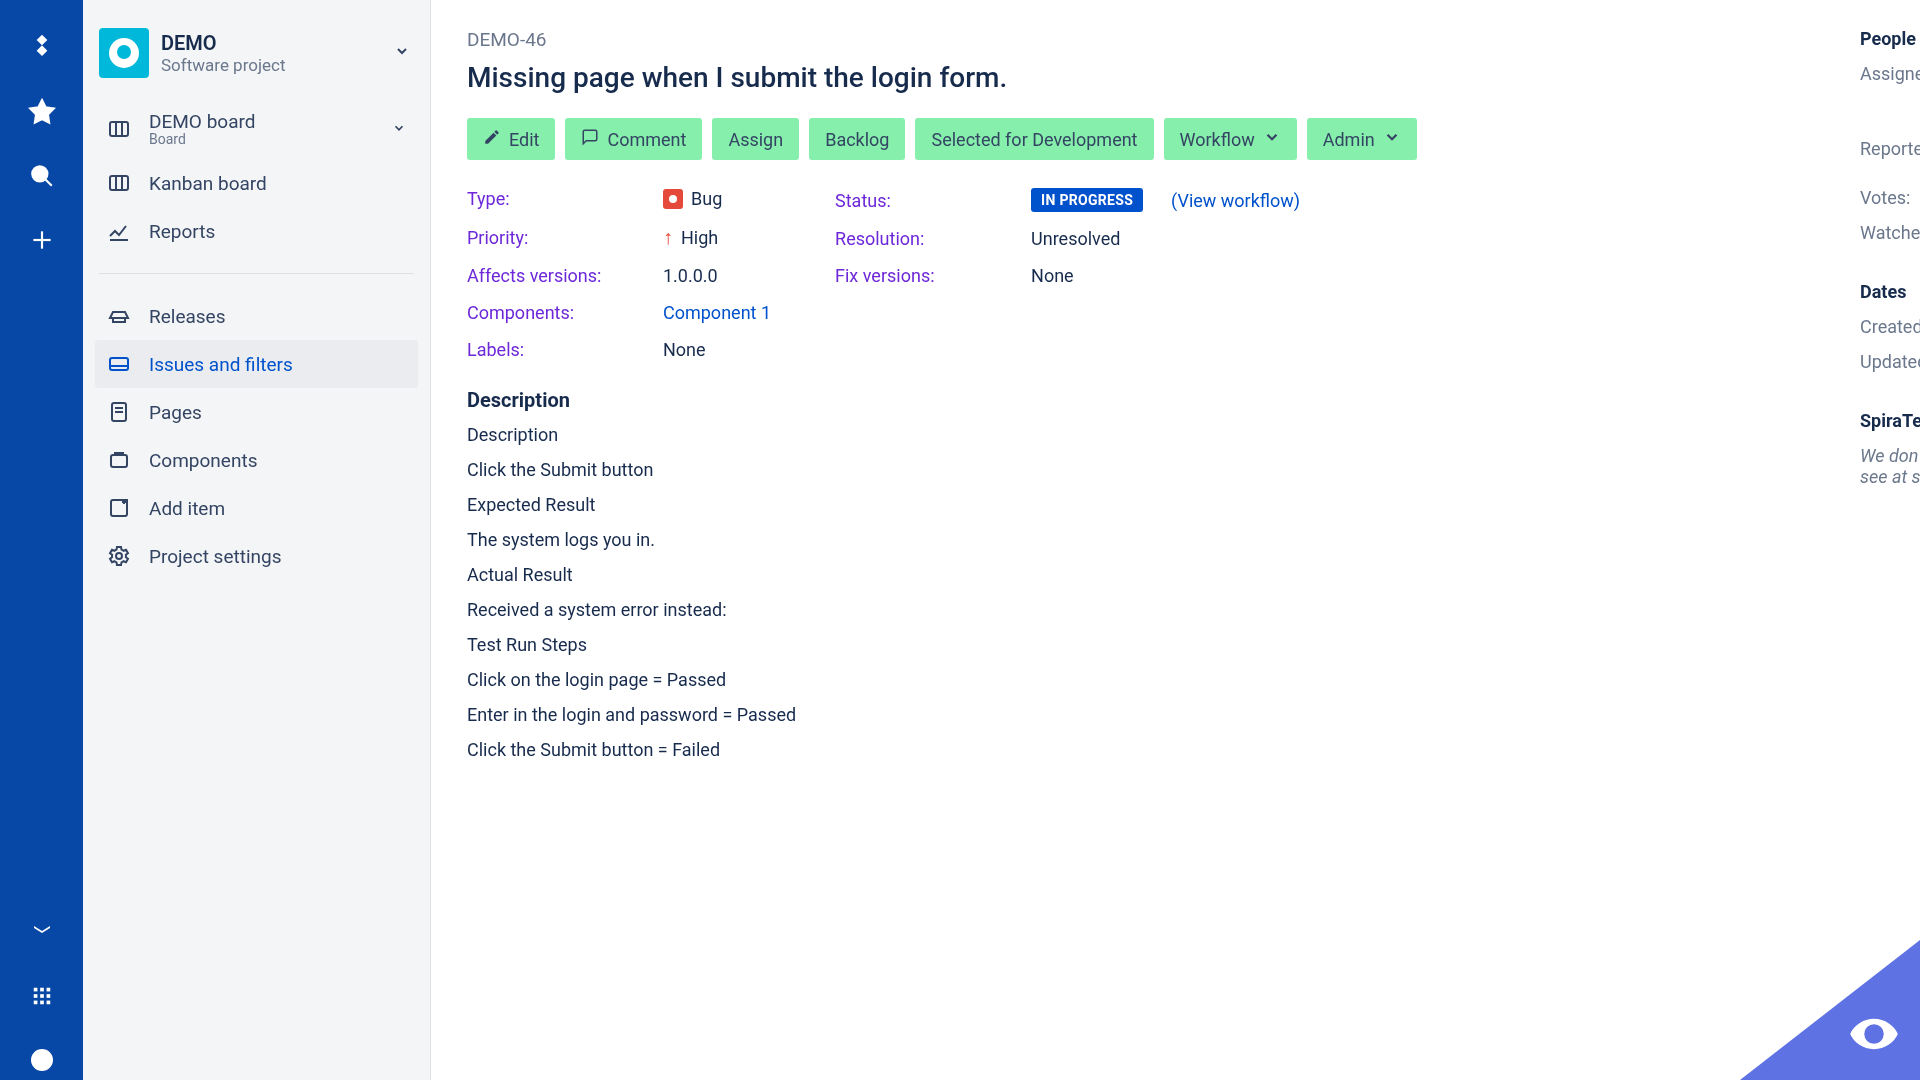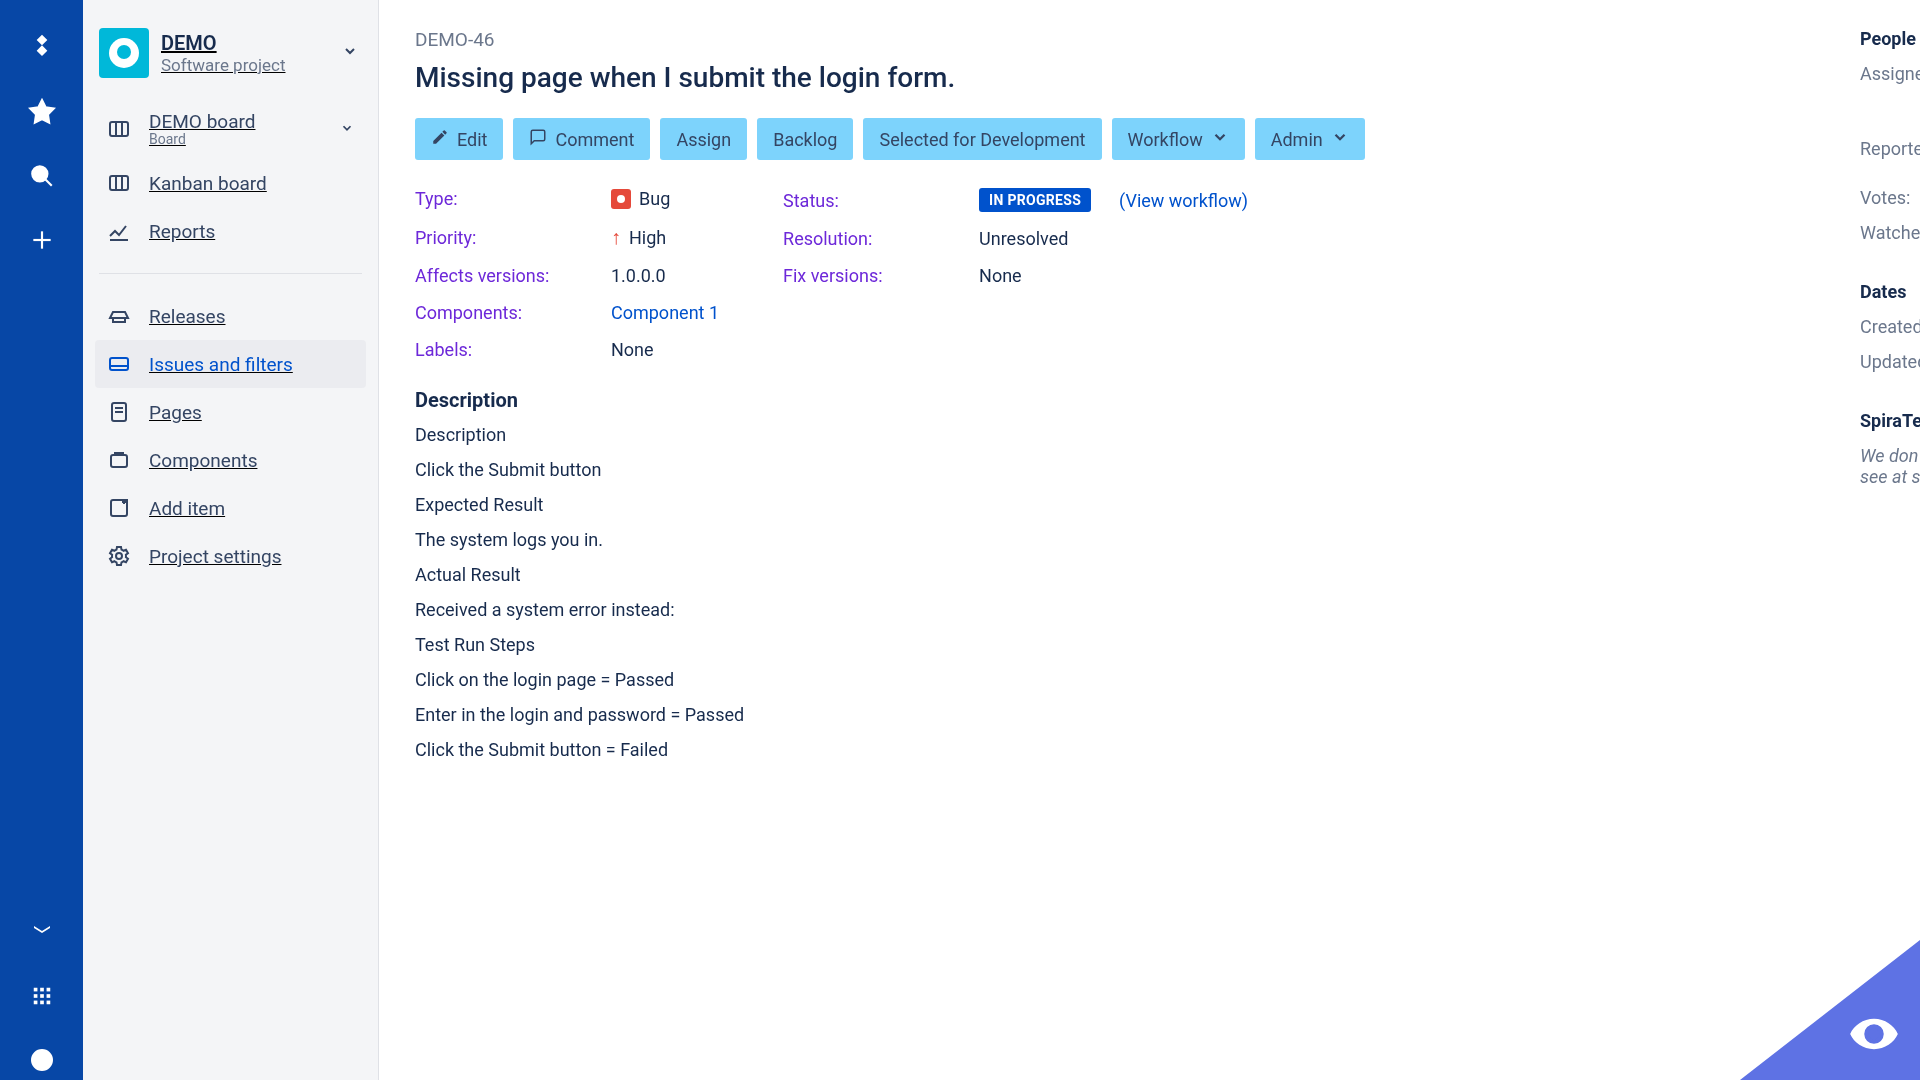--- a/index.html
+++ b/index.html
@@ -5,21 +5,21 @@
 * { margin: 0; padding: 0; box-sizing: border-box; font-family: -apple-system, BlinkMacSystemFont, "Segoe UI", Roboto, sans-serif; }
 body { display: flex; height: 100vh; overflow: hidden; background: #fff; }
 
 
 .global-nav { width: 83px; background: #0747a6; display: flex; flex-direction: column; align-items: center; padding-top: 28px; gap: 24px; color: #fff; }
 .global-nav .spacer { flex: 1; }
 .global-nav .gn-item { width: 40px; height: 40px; display: flex; align-items: center; justify-content: center; cursor: pointer; }
 .global-nav svg { fill: #fff; }
 
 
-.project-sidebar { width: 296px; background: #f4f5f7; border-right: 1px solid #dfe1e6; padding: 24px 12px; overflow-y: auto; text-decoration: underline; }
+.project-sidebar { width: 348px; background: #f4f5f7; border-right: 1px solid #dfe1e6; padding: 24px 12px; overflow-y: auto; }
 .project-header { display: flex; align-items: center; gap: 12px; padding: 4px 8px 16px 4px; }
 .project-avatar { width: 50px; height: 50px; background: #00b8d9; border-radius: 4px; display: flex; align-items: center; justify-content: center; }
 .project-avatar-inner { width: 30px; height: 30px; border-radius: 50%; background: #fff; position: relative; }
 .project-avatar-inner::before { content:""; position:absolute; width:14px; height:14px; background:#00b8d9; border-radius:50%; top:7px; left:8px; }
 .project-title { font-size: 20px; font-weight: 600; color: #172b4d; }
 .project-subtitle { font-size: 17px; color: #6b778c; }
 .chev { margin-left: auto; color: #344563; }
 
 .side-section { padding: 4px 0; }
 .side-item { display: flex; align-items: center; gap: 18px; padding: 12px 12px; border-radius: 4px; cursor: pointer; color: #344563; font-size: 19px; }
@@ -29,21 +29,21 @@
 .side-icon { width: 24px; height: 24px; display: flex; align-items: center; justify-content: center; }
 .side-item-sub { font-size: 14px; color: #6b778c; margin-top: -2px; }
 .side-divider { border: none; border-top: 1px solid #dfe1e6; margin: 14px 4px; }
 
 
 .main { flex: 1; overflow: auto; padding: 28px 36px; position: relative; }
 .breadcrumb { font-size: 19px; color: #6b778c; margin-bottom: 10px; }
 .issue-title { font-size: 28px; font-weight: 500; color: #172b4d; margin-bottom: 24px; }
 
 .toolbar { display: flex; gap: 10px; margin-bottom: 28px; flex-wrap: wrap; }
-.tb-btn { background: #7dd3fc; border: none; padding: 10px 16px; font-size: 18px; color: #344563; border-radius: 3px; cursor: pointer; display: flex; align-items: center; gap: 8px; }
+.tb-btn { background: #86efac; border: none; padding: 10px 16px; font-size: 18px; color: #344563; border-radius: 3px; cursor: pointer; display: flex; align-items: center; gap: 8px; }
 .tb-btn svg { width: 18px; height: 18px; }
 
 .details-row { display: flex; gap: 64px; }
 .details-col { display: flex; flex-direction: column; gap: 16px; }
 .field { display: flex; align-items: center; }
 .field-label { width: 196px; font-size: 18px; color: #6d28d9; }
 .field-value { font-size: 18px; color: #172b4d; display: flex; align-items: center; gap: 8px; }
 .field-value.link { color: #0052cc; }
 .type-icon { width: 20px; height: 20px; background: #e5493a; border-radius: 3px; display: inline-flex; align-items: center; justify-content: center; }
 .type-icon::before { content:""; width:8px; height:8px; border-radius:50%; background:#fff; }

